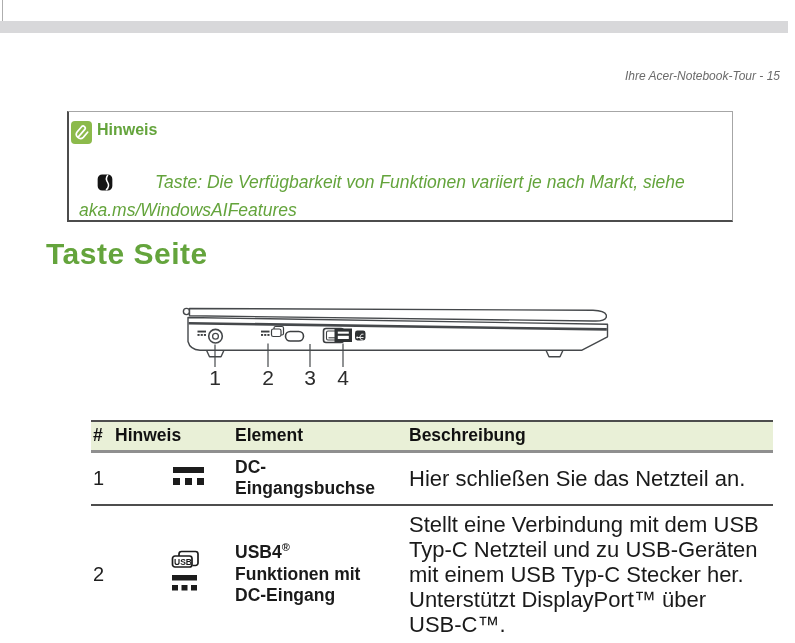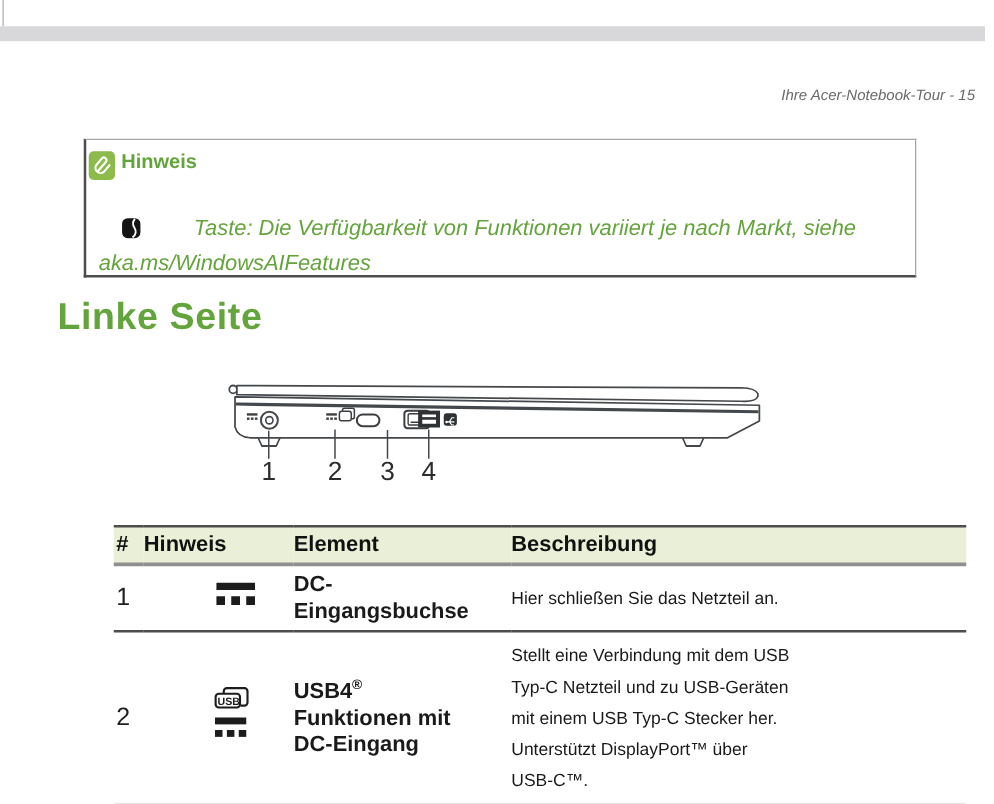--- a/index.html
+++ b/index.html
@@ -58,21 +58,21 @@
   th{font-size:17.5px;font-weight:bold;text-align:left;padding:0;color:#111;}
   th.c-num{padding-left:2px;}
   tbody tr{border-bottom:2px solid #4d4d4d;}
   tr.row-1{height:54px;}
   tr.row-2{height:126px;}
   td{padding:0;vertical-align:middle;}
   td.c-num{font-size:20px;color:#1f1f1f;padding-left:2px;}
   td.c-sym{padding-left:28px;text-align:center;}
   td.c-el{font-size:17.5px;line-height:21.5px;font-weight:bold;}
   td.c-el .pre{white-space:pre-line;}
-  td.c-desc{font-size:14px;line-height:25px;white-space:pre-line;padding:6px 6px 6px 0;}
+  td.c-desc{font-size:22px;line-height:25px;white-space:pre-line;padding:6px 6px 6px 0;}
   sup.reg{font-size:11px;vertical-align:super;line-height:0;}
 </style>
 </head>
 <body>
 
 <div class="screen">
 
   <div class="prev-page-edge"></div>
   <div class="page-gap"></div>
 
@@ -87,21 +87,21 @@
     <div class="note-title">Hinweis</div>
     <p class="note-para">
       <svg class="copilot-icon" width="16" height="17" viewBox="0 0 17 18">
         <path d="M5.5,0.5 h6 a4.8,4.8 0 0 1 4.8,4.8 v7.4 a4.8,4.8 0 0 1 -4.8,4.8 h-6 a4.8,4.8 0 0 1 -4.8,-4.8 v-7.4 a4.8,4.8 0 0 1 4.8,-4.8 z" fill="#141414"></path>
         <path d="M11.6,1.1 C9.2,4 9.6,6.4 11.3,8.9 C12.9,11.4 12.3,14.6 9.6,17" fill="none" stroke="#ffffff" stroke-width="1.6"></path>
       </svg><span class="body">Taste: Die Verfügbarkeit von Funktionen variiert je nach Markt, siehe
 aka.ms/WindowsAIFeatures</span>
     </p>
   </div>
 
-  <div class="section-heading">Linke Seite</div>
+  <div class="section-heading">Taste Seite</div>
 
   <div class="figure">
     <svg class="laptop-svg" width="460" height="78" viewBox="165 296 460 78">
       <g stroke="#45484b" fill="none" stroke-width="1.4" stroke-linejoin="round">
         <circle cx="186.5" cy="311.5" r="3.1"></circle>
         <path fill="#ffffff" d="M189.5,308.5 L593,310.2 Q604.5,310.6 606.3,315 L606.3,317.2 Q604.5,321.6 593,321 L189.5,315.8 Z"></path>
         <path fill="#ffffff" d="M188,317.5 L607.5,324.2 L607.5,336.8 L582,350.2 L200,350.2 Q190,349.6 188,341.5 Z"></path>
         <path stroke-width="2.6" d="M188.6,323.2 L606.8,329.4"></path>
         <path d="M206.5,350.2 L209.5,356.8 L221,356.8 L224,350.2"></path>
         <path d="M546,350.2 L549,356.8 L560,356.8 L563,350.2"></path>

